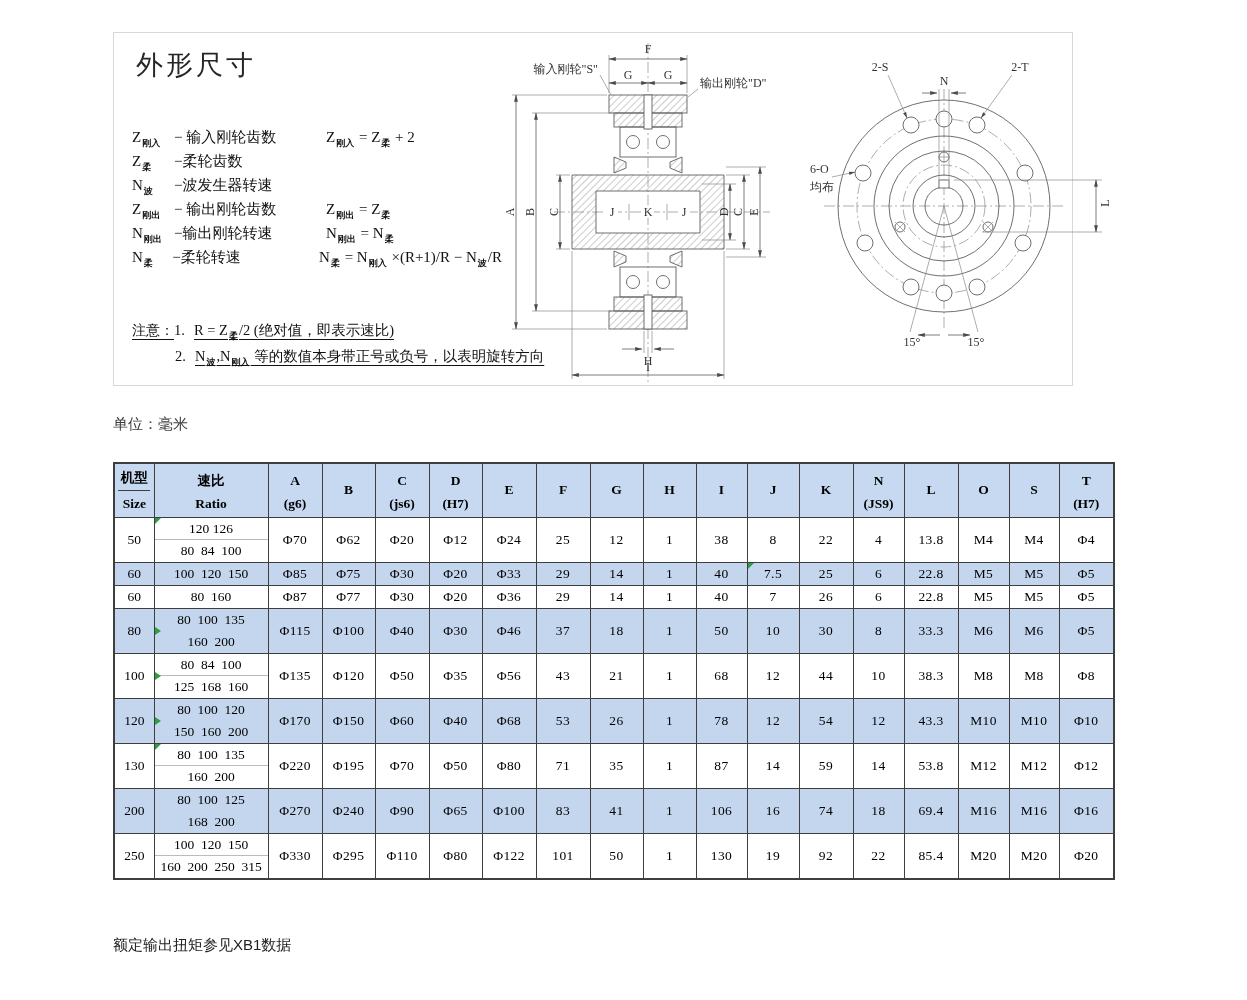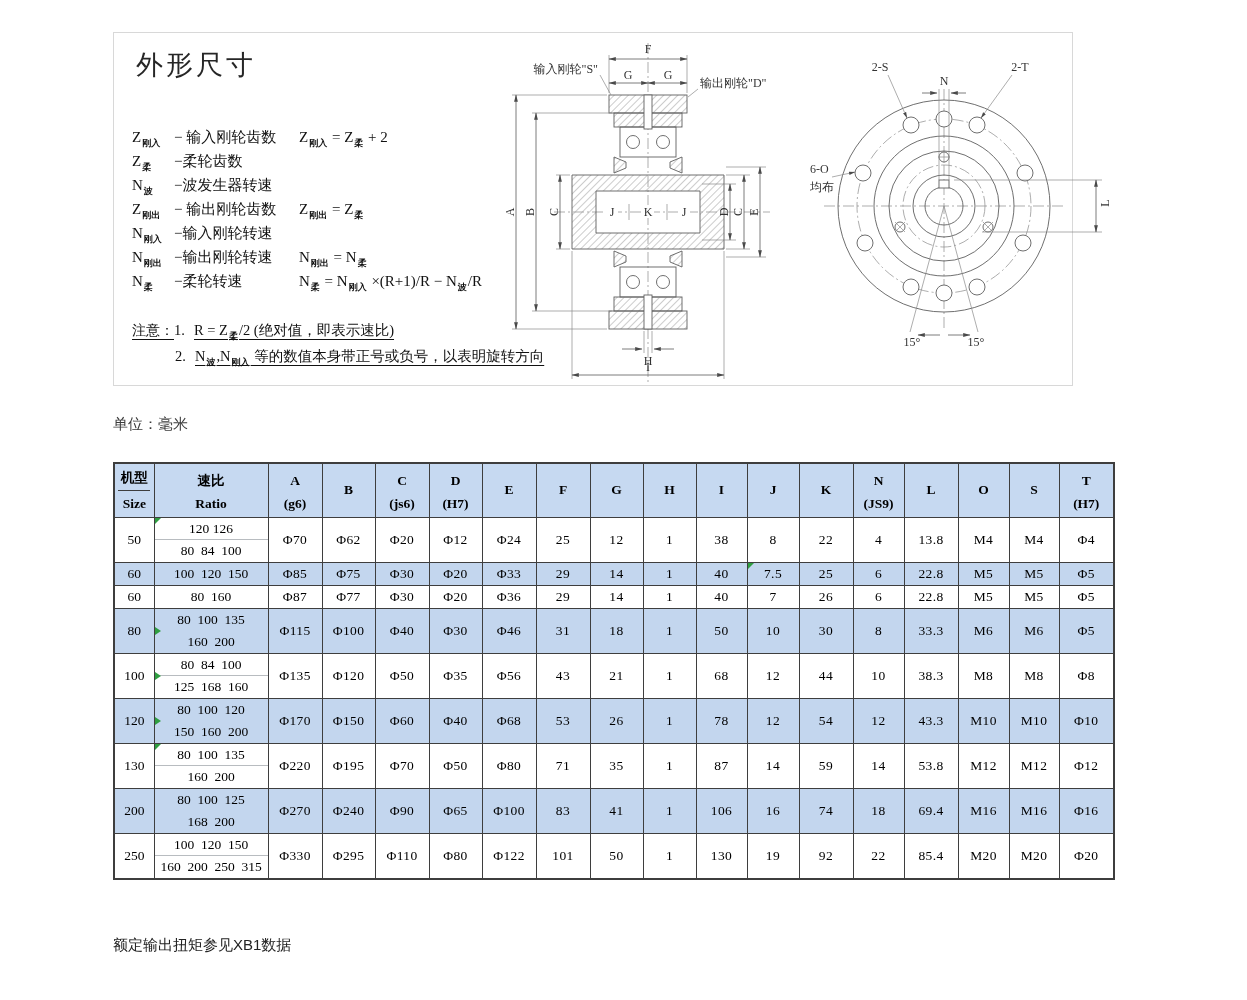--- a/index.html
+++ b/index.html
@@ -14,21 +14,21 @@
   
   #panel-box{position:absolute; left:113px; top:32px; width:960px; height:354px;
              border:1px solid var(--panel-border); background:#fff;}
   #panel-title{position:absolute; left:22px; top:14px; font-size:27px; color:#262626;
                letter-spacing:3px; font-weight:500;}
   #defs{position:absolute; left:18px; top:92px; width:370px;
         font-family:"Liberation Serif", serif; font-size:15px; color:#111;}
   .def-row{display:flex; height:24px; line-height:24px; white-space:nowrap;}
   .def-sym{width:42px;}
   .def-desc{width:125px;}
-  .def-formula{white-space:pre;}
+  .def-formula{white-space:pre;margin-left:27px;}
   .sub{font-size:9px; position:relative; top:4px; margin:0 1px;font-weight:bold;}
   #notes{position:absolute; left:18px; top:284px; font-family:"Liberation Serif", serif;
          font-size:14.5px; color:#111;}
   .note-line{height:26px; line-height:26px; white-space:nowrap;}
   .note-no{display:inline-block; width:20px;}
   .note-label{font-family:"Liberation Sans", sans-serif; font-size:14px;}
   .underlined{text-decoration:underline; text-underline-offset:4px;}
   #note-line2{margin-left:43px;}
 
   
@@ -94,25 +94,20 @@
           <span class="def-sym"><span>N</span><span class="sub">波</span></span>
           <span class="def-desc">−波发生器转速</span>
           <span class="def-formula"></span>
         </div>
         <div class="def-row">
           <span class="def-sym"><span>Z</span><span class="sub">刚出</span></span>
           <span class="def-desc">− 输出刚轮齿数</span>
           <span class="def-formula"><span>Z</span><span class="sub">刚出</span><span> = Z</span><span class="sub">柔</span></span>
         </div>
         <div class="def-row">
-          <span class="def-sym"><span>N</span><span class="sub">刚入</span></span>
-          <span class="def-desc">−输入刚轮转速</span>
-          <span class="def-formula"></span>
-        </div>
-        <div class="def-row">
           <span class="def-sym"><span>N</span><span class="sub">刚出</span></span>
           <span class="def-desc">−输出刚轮转速</span>
           <span class="def-formula"><span>N</span><span class="sub">刚出</span><span> = N</span><span class="sub">柔</span></span>
         </div>
         <div class="def-row">
           <span class="def-sym"><span>N</span><span class="sub">柔</span></span>
           <span class="def-desc">−柔轮转速</span>
           <span class="def-formula"><span>N</span><span class="sub">柔</span><span> = N</span><span class="sub">刚入</span><span> ×(R+1)/R − N</span><span class="sub">波</span><span>/R</span></span>
         </div>
       </div>
@@ -454,21 +449,21 @@
           <td class="c-size">80</td>
           <td class="c-ratio mk-left">
             <div class="ratio-line">80  100  135</div>
             <div class="ratio-line">160  200</div>
           </td>
           <td class="c-dim">Φ115</td>
           <td class="c-dim">Φ100</td>
           <td class="c-dim">Φ40</td>
           <td class="c-dim">Φ30</td>
           <td class="c-dim">Φ46</td>
-          <td class="c-dim">31</td>
+          <td class="c-dim">37</td>
           <td class="c-dim">18</td>
           <td class="c-dim">1</td>
           <td class="c-dim">50</td>
           <td class="c-dim">10</td>
           <td class="c-dim">30</td>
           <td class="c-dim">8</td>
           <td class="c-dim">33.3</td>
           <td class="c-dim">M6</td>
           <td class="c-dim">M6</td>
           <td class="c-dim">Φ5</td>

